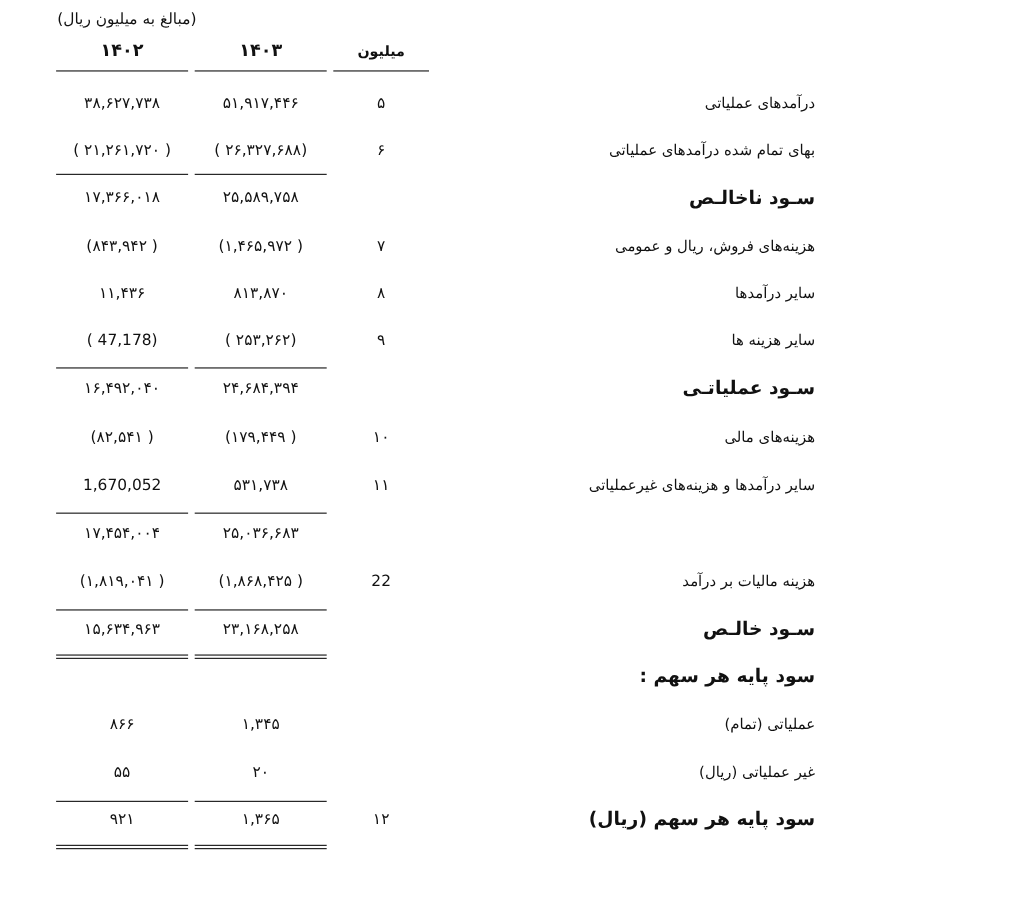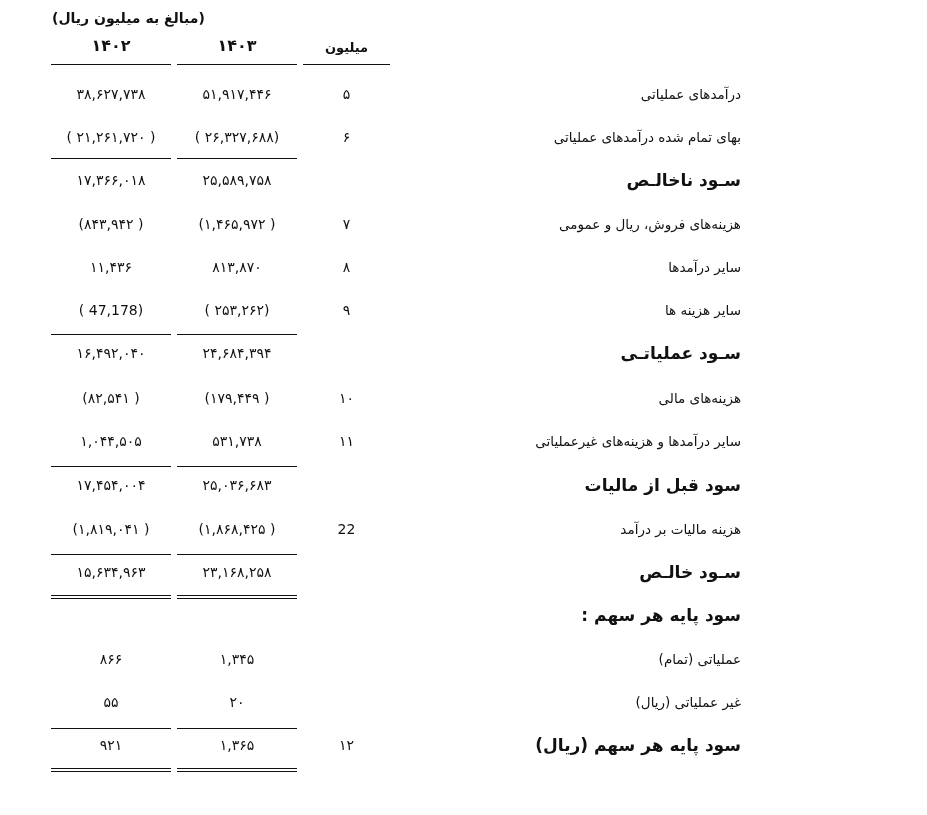--- a/index.html
+++ b/index.html
@@ -1,19 +1,19 @@
 <!DOCTYPE html>
 <html><head>
 <meta charset="utf-8">
 <style>
   html, body { margin:0; padding:0; background:#ffffff; }
   body { width:927px; height:815px; position:relative; overflow:hidden;
          font-family:"DejaVu Sans", sans-serif; color:#111; }
   .abs { position:absolute; }
-  .unit { left:52px; top:10px; font-size:14px; font-weight:bold; direction:rtl; }
+  .unit { left:52px; top:10px; font-size:14px; font-weight:normal; direction:rtl; }
   .hdr { top:36px; font-size:16px; font-weight:bold; text-align:center; }
   .hdr-note { font-size:13px; }
   .rule { position:absolute; height:0; border-top:1.5px solid #111; }
   .drule { position:absolute; height:2px; border-top:1.5px solid #111; border-bottom:1.5px solid #111; }
   .row { position:absolute; left:0; width:787px; height:30px; }
   .num { position:absolute; width:120px; text-align:center; font-size:14px; direction:ltr; }
   .c1402 { left:51px; }
   .c1403 { left:177px; }
   .note { position:absolute; left:303px; width:87px; text-align:center; font-size:14px; }
   .label { position:absolute; right:46px; text-align:right; direction:rtl; font-size:13.5px; white-space:nowrap; }
@@ -79,33 +79,32 @@
   <span class="note"></span>
   <span class="label bold" style="margin-top:-2px">سـود عملیاتـی</span>
 </div>
 <div class="row" style="top:390px">
   <span class="num c1402">(۸۲,۵۴۱ )</span>
   <span class="num c1403">(۱۷۹,۴۴۹ )</span>
   <span class="note">۱۰</span>
   <span class="label">هزینه‌های مالی</span>
 </div>
 <div class="row" style="top:433px">
-  <span class="num c1402">۱,۰۴۴,۵۰۵</span>
+  <span class="num c1402">1,670,052</span>
   <span class="num c1403">۵۳۱,۷۳۸</span>
   <span class="note">۱۱</span>
   <span class="label">سایر درآمدها و هزینه‌های غیرعملیاتی</span>
 </div>
 <div class="rule" style="left:51px;width:120px;top:466px"></div>
 <div class="rule" style="left:177px;width:120px;top:466px"></div>
 
 <div class="row" style="top:477px">
   <span class="num c1402">۱۷,۴۵۴,۰۰۴</span>
   <span class="num c1403">۲۵,۰۳۶,۶۸۳</span>
   <span class="note"></span>
-  <span class="label bold" style="margin-top:-2px">سود قبل از مالیات</span>
 </div>
 <div class="row" style="top:521px">
   <span class="num c1402">(۱,۸۱۹,۰۴۱ )</span>
   <span class="num c1403">(۱,۸۶۸,۴۲۵ )</span>
   <span class="note">22</span>
   <span class="label">هزینه مالیات بر درآمد</span>
 </div>
 <div class="rule" style="left:51px;width:120px;top:554px"></div>
 <div class="rule" style="left:177px;width:120px;top:554px"></div>
 

